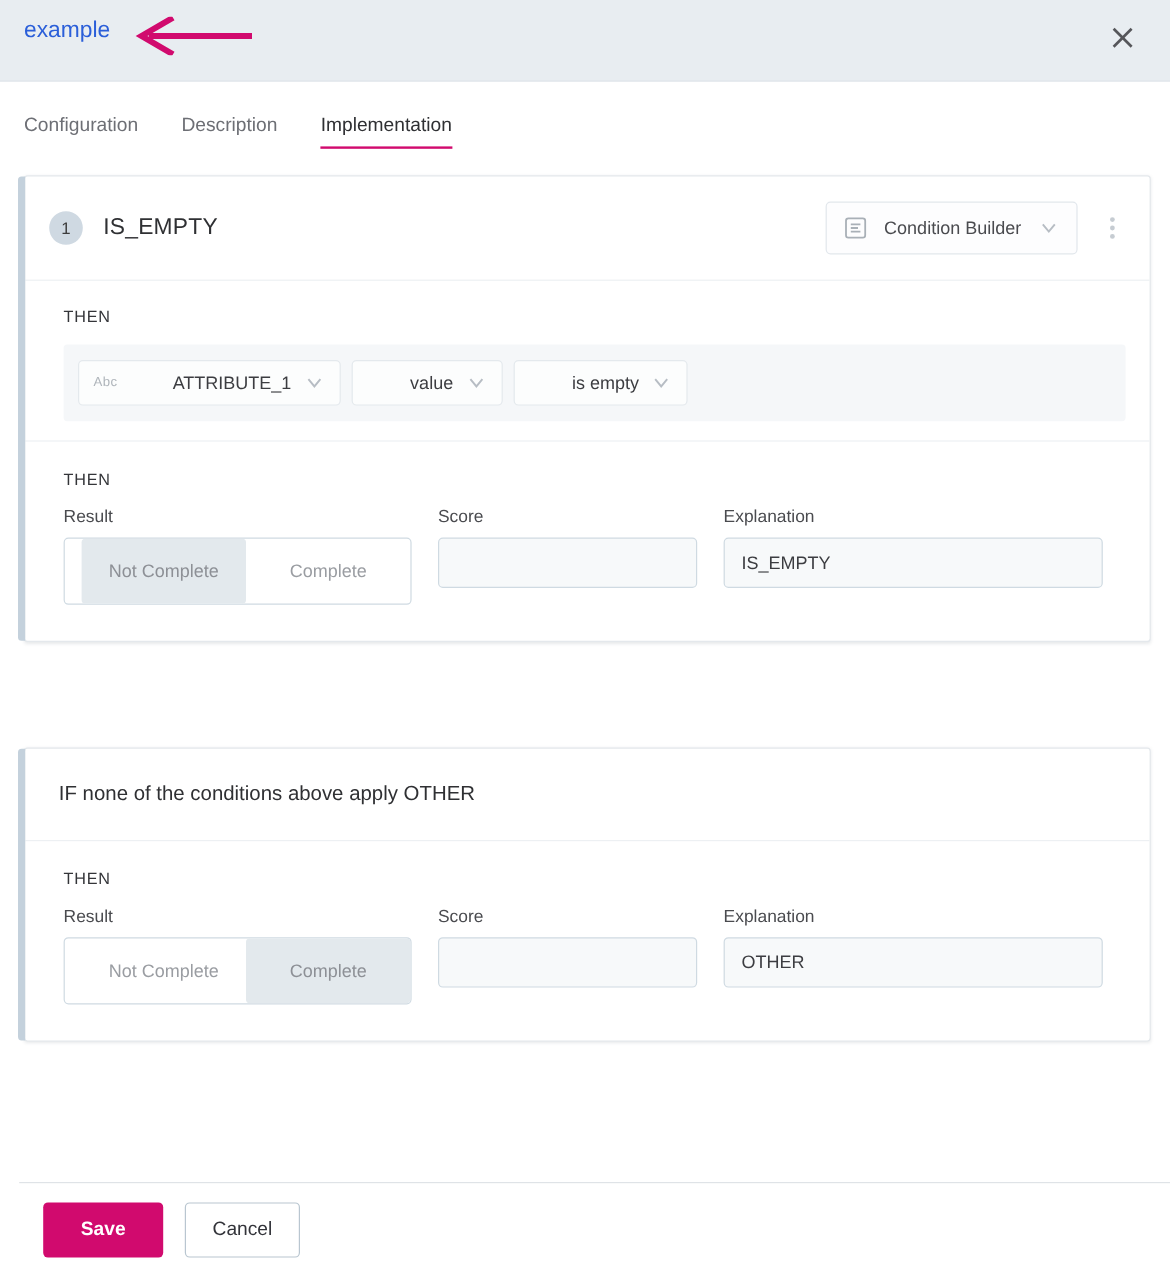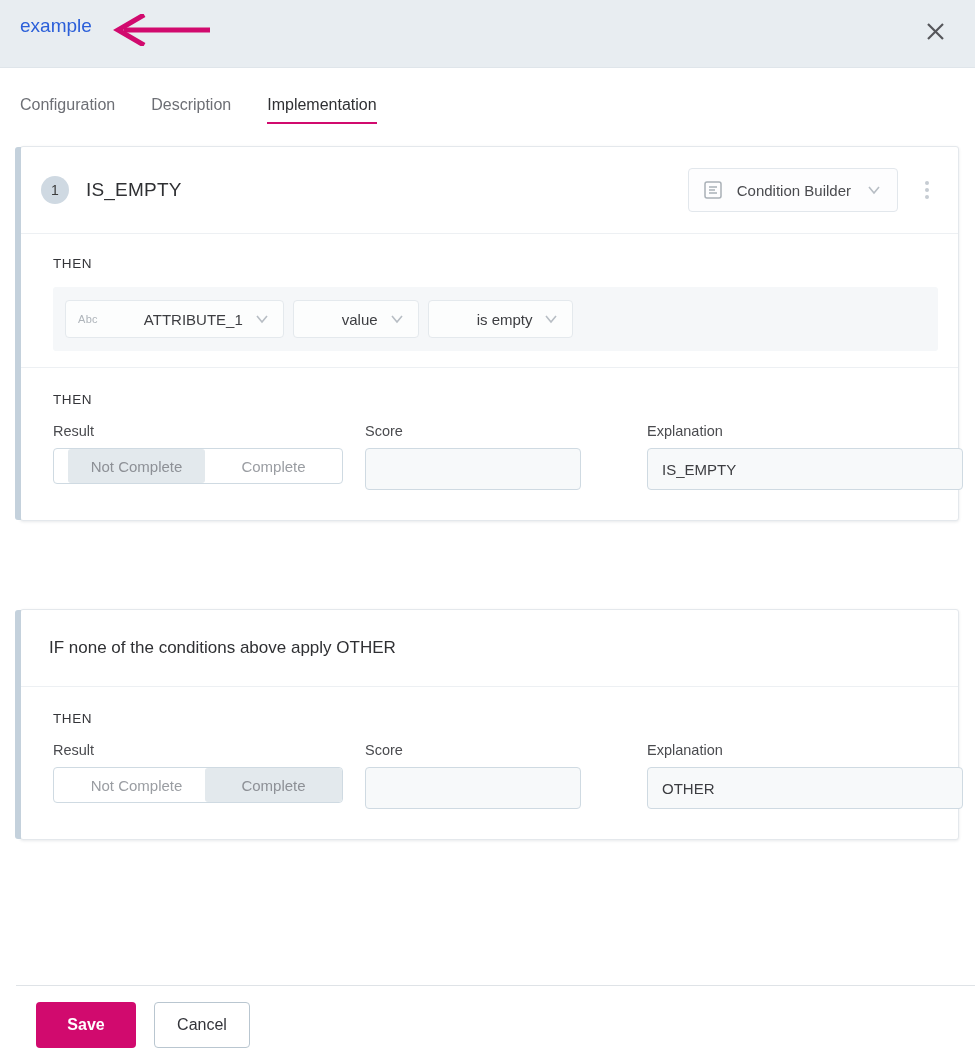--- a/index.html
+++ b/index.html
@@ -179,29 +179,29 @@
     border-top: 1px solid #edf0f3;
     padding: 24px 20px 30px 32px;
   }
   .then-grid {
     display: flex;
     gap: 22px;
     margin-top: 4px;
   }
   .field-result { width: 290px; flex: none; }
   .field-score { width: 216px; flex: none; }
-  .field-expl { width: 316px; flex: none; margin-left: 44px; }
+  .field-expl { width: 316px; flex: none; }
   .field-label {
     font-size: 14.5px;
     color: #4a4b4f;
     margin-bottom: 9px;
   }
   .toggle-group {
     display: flex;
-    height: 36px;
+    height: 56px;
     border: 1px solid #cfdae2;
     border-radius: 4px;
     overflow: hidden;
     background: #ffffff;
     padding-left: 14px;
   }
   .toggle-opt {
     flex: 1;
     display: flex;
     align-items: center;

